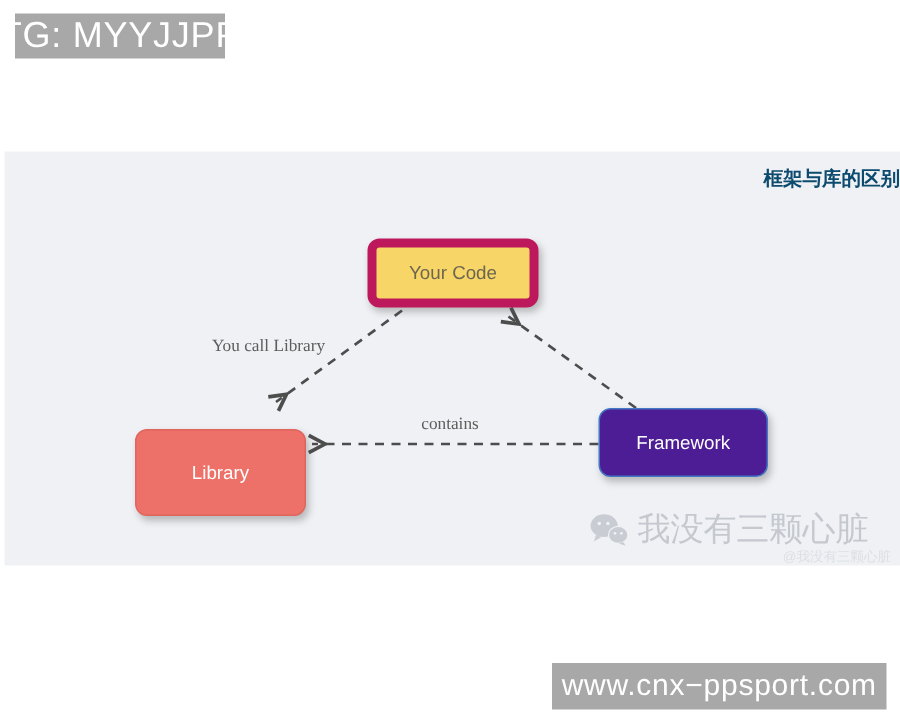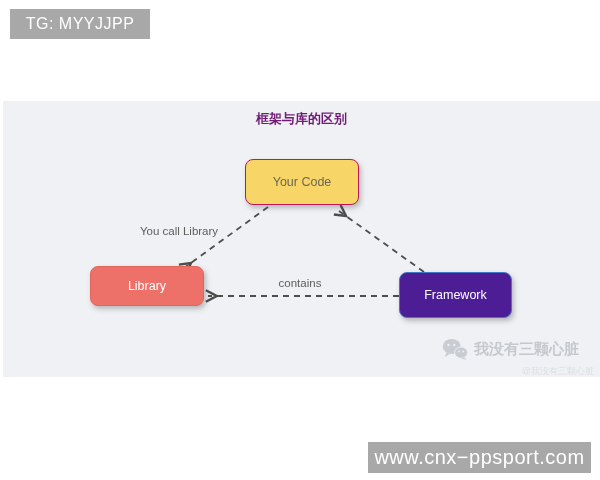--- a/index.html
+++ b/index.html
@@ -3,93 +3,94 @@
 <meta charset="utf-8">
 <style>
   * { margin: 0; padding: 0; box-sizing: border-box; }
   html, body { width: 600px; height: 480px; background: #ffffff; overflow: hidden; }
   body { font-family: "Liberation Sans", "DejaVu Sans", sans-serif; position: relative; }
 
   .badge {
     position: absolute;
     background: #a8a8a8;
     color: #ffffff;
-    font-size: 16px;
+    font-size: 24px;
     letter-spacing: 0.5px;
     display: flex;
     align-items: center;
     justify-content: center;
     white-space: nowrap;
   }
   .badge.tg  { left: 10px;  top: 9px;   width: 140px; height: 30px; }
   .badge.url { left: 368px; top: 442px; width: 223px; height: 31px; font-size: 20px; }
 
   .panel {
     position: absolute;
     left: 3px; top: 101px;
     width: 597px; height: 276px;
     background: #eff1f4;
   }
 
   .diagram-title {
     position: absolute;
     left: 0; right: 0; top: 9px;
-    text-align: center;
+    text-align: right;
     font-size: 13px;
     font-weight: 600;
-    color: #701a75;
+    color: #0c4a6e;
   }
 
   .arrows { position: absolute; left: 0; top: 0; width: 597px; height: 276px; }
 
   .node {
     position: absolute;
     border-radius: 8px;
     display: flex;
     align-items: center;
     justify-content: center;
     font-size: 12.5px;
     box-shadow: 2px 3px 5px rgba(80,80,80,0.35);
   }
   .node-yellow {
     left: 242px; top: 58px; width: 114px; height: 46px;
-    background: #f7d567; border: 1px solid #be185d;
+    background: #f7d567; border: 6px solid #be185d;
     color: #6e6750; 
   }
   .node-red {
-    left: 87px; top: 165px; width: 114px; height: 40px;
+    left: 87px; top: 185px; width: 114px; height: 58px;
     background: #ed7168; border: 1px solid #e0655d;
     color: #ffffff;
   }
   .node-blue {
     left: 396px; top: 171px; width: 113px; height: 46px;
     background: #4c1d95; border: 1px solid #4377c5;
     color: #ffffff;
   }
 
   .edge-label {
     position: absolute;
     font-size: 11.5px;
     color: #5d5d5d;
     transform: translate(-50%, 0);
     white-space: nowrap;
+    font-family: Liberation Serif, serif;
   }
   .edge-label.l1 { left: 176px; top: 124px; }
   .edge-label.l2 { left: 429px; top: 125px; }
   .edge-label.l3 { left: 297px; top: 176px; text-align: center; }
 
   .wm {
     position: absolute;
     right: 21px; top: 237px;
     display: flex;
     align-items: center;
     gap: 6px;
     color: #c5c9cf;
-    font-size: 15px;
-    font-weight: 700;
+    font-size: 22px;
+    font-weight: 400;
   }
   .wm-icon { display: inline-flex; }
   .wm-sub {
     position: absolute;
     right: 6px; top: 264px;
     color: #dcdfe3;
     font-size: 9px;
   }
 </style>
 </head>

